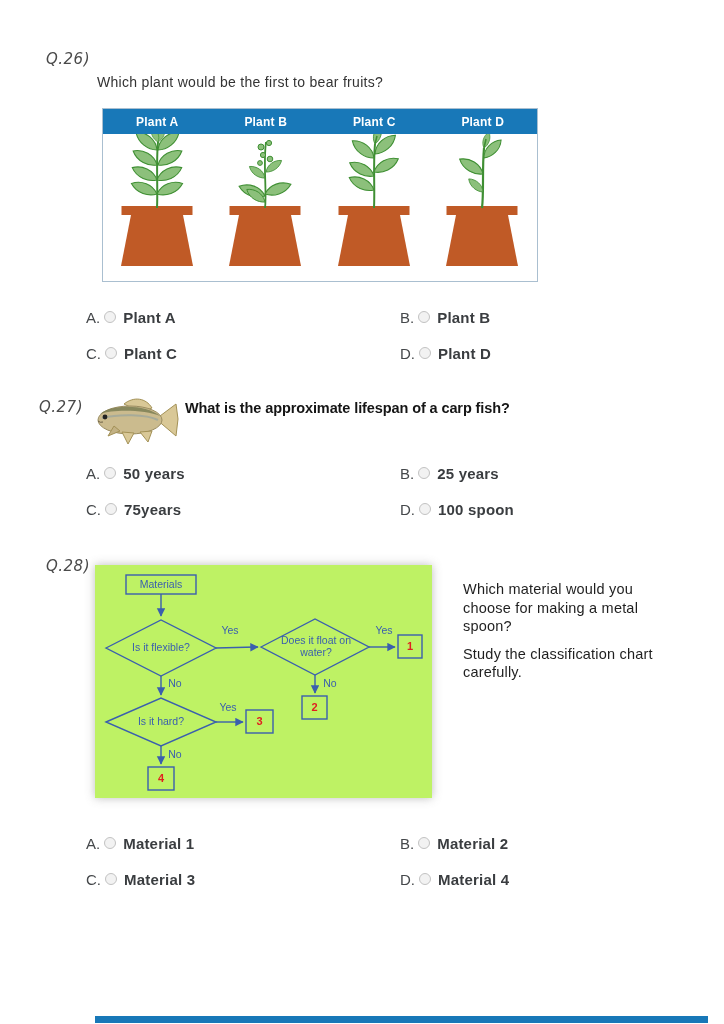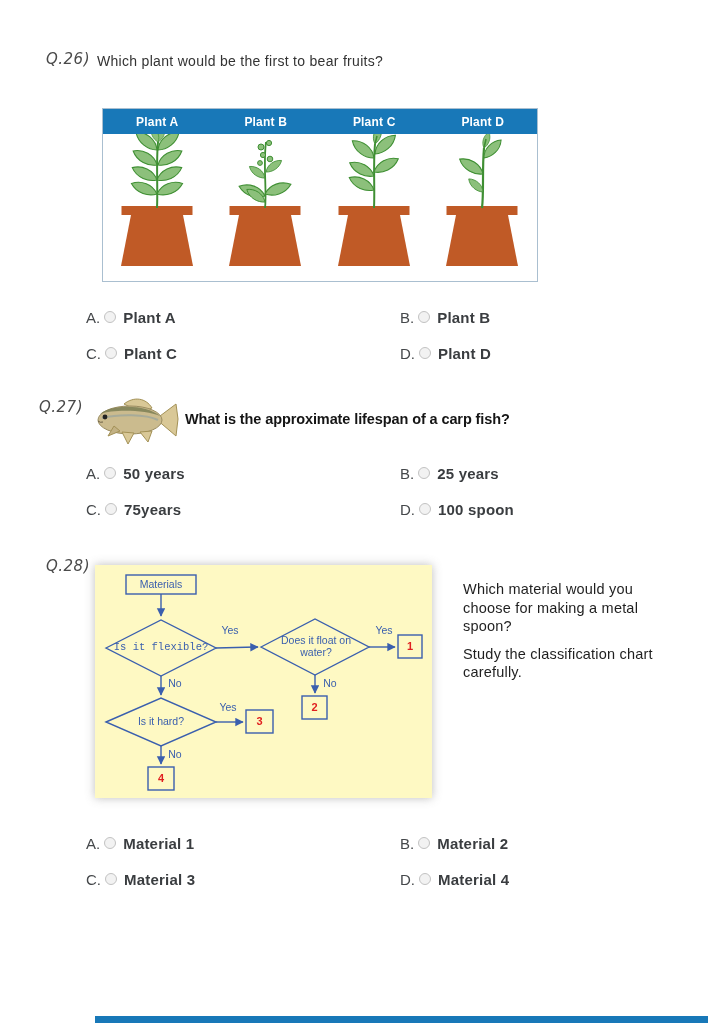--- a/index.html
+++ b/index.html
@@ -4,42 +4,42 @@
 <style>
   html,body{margin:0;padding:0;background:#ffffff;}
   .page{position:relative;width:708px;height:1024px;background:#ffffff;overflow:hidden;
         font-family:"Liberation Sans",sans-serif;}
 
   
   .qnum{position:absolute;font-family:"DejaVu Sans",sans-serif;font-style:italic;
         font-size:15px;color:#4a4a4a;letter-spacing:.5px;}
 
   
-  .qtext{position:absolute;font-size:14px;font-weight:500;color:#333;letter-spacing:.3px;}
+  .qtext{position:absolute;font-size:14px;font-weight:500;color:#333;letter-spacing:.3px;margin-top:21px;}
 
   
   .plant-table{position:absolute;left:102px;top:108px;width:436px;height:174px;
                border:1px solid #aabfd0;box-sizing:border-box;background:#fff;}
   .plant-header{display:flex;height:25px;background:#1878b8;}
   .plant-header .cell{flex:1;display:flex;align-items:center;justify-content:center;
                       color:#fff;font-size:12px;font-weight:700;letter-spacing:.2px;}
 
   
   .option{position:absolute;display:flex;align-items:center;height:18px;}
   .option .letter{font-size:15px;color:#45484b;margin-right:4px;}
   .option .radio{width:12px;height:12px;border:1.5px solid #c2c2c2;border-radius:50%;
                  background:#f2f2f2;margin-right:7px;box-sizing:border-box;flex:0 0 auto;}
   .option .label{font-size:15px;font-weight:600;color:#3a3d40;letter-spacing:.2px;}
 
   
-  .q27-question{position:absolute;left:185px;top:411px;font-size:14.5px;font-weight:700;
+  .q27-question{position:absolute;left:185px;top:400px;font-size:14.5px;font-weight:700;
                 color:#151515;letter-spacing:-.1px;white-space:nowrap;}
 
   
-  .flowchart{position:absolute;left:95px;top:565px;width:337px;height:233px;background:#fef9c3;
+  .flowchart{position:absolute;left:95px;top:565px;width:337px;height:233px;background:#bef264;
              box-shadow:0 0 9px rgba(110,110,110,.45);}
   .flowchart svg{position:absolute;left:0;top:0;}
   .fc-label{position:absolute;color:#3a5fae;font-size:10.5px;line-height:1.1;
             text-align:center;font-weight:400;}
   .fc-num{position:absolute;color:#e02020;font-size:11px;font-weight:700;text-align:center;}
 
   .side-text{position:absolute;left:463px;top:580px;width:212px;font-size:14.5px;
              color:#1f1f1f;line-height:1.28;letter-spacing:.2px;}
   .side-text p{margin:0 0 9px 0;}
 
@@ -203,21 +203,21 @@
         <rect x="207" y="131" width="25" height="23"></rect>
         <line x1="66" y1="111" x2="66" y2="130" marker-end="url(#arr)"></line>
         <polygon points="11,157 66,133 121,157 66,181"></polygon>
         <line x1="121" y1="157" x2="148" y2="157" marker-end="url(#arr)"></line>
         <rect x="151" y="145" width="27" height="23"></rect>
         <line x1="66" y1="181" x2="66" y2="199" marker-end="url(#arr)"></line>
         <rect x="53" y="202" width="26" height="23"></rect>
       </g>
     </svg>
     <div class="fc-label" style="left:31px;top:14px;width:70px;">Materials</div>
-    <div class="fc-label" style="left:16px;top:77px;width:100px;font-family:Liberation Mono, monospace;">Is it flexible?</div>
+    <div class="fc-label" style="left:16px;top:77px;width:100px;">Is it flexible?</div>
     <div class="fc-label" style="left:176px;top:70px;width:90px;">Does it float on water?</div>
     <div class="fc-label" style="left:26px;top:151px;width:80px;">Is it hard?</div>
     <div class="fc-label" style="left:122px;top:60px;width:26px;">Yes</div>
     <div class="fc-label" style="left:276px;top:60px;width:26px;">Yes</div>
     <div class="fc-label" style="left:120px;top:137px;width:26px;">Yes</div>
     <div class="fc-label" style="left:69px;top:113px;width:22px;">No</div>
     <div class="fc-label" style="left:224px;top:113px;width:22px;">No</div>
     <div class="fc-label" style="left:69px;top:184px;width:22px;">No</div>
     <div class="fc-num" style="left:303px;top:75px;width:24px;">1</div>
     <div class="fc-num" style="left:207px;top:136px;width:25px;">2</div>

